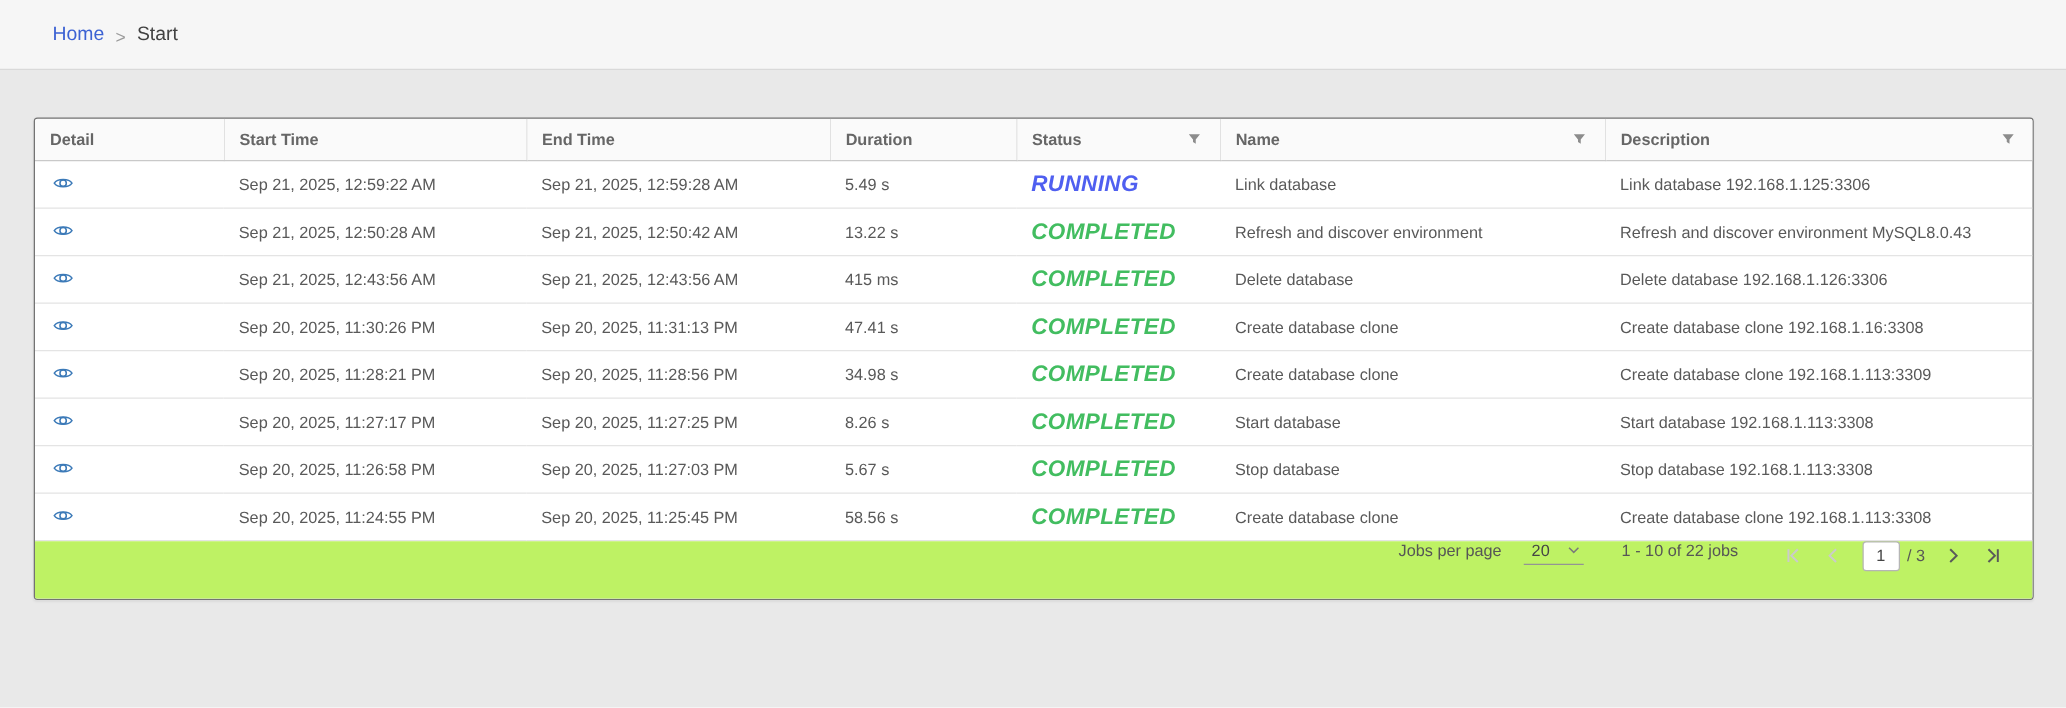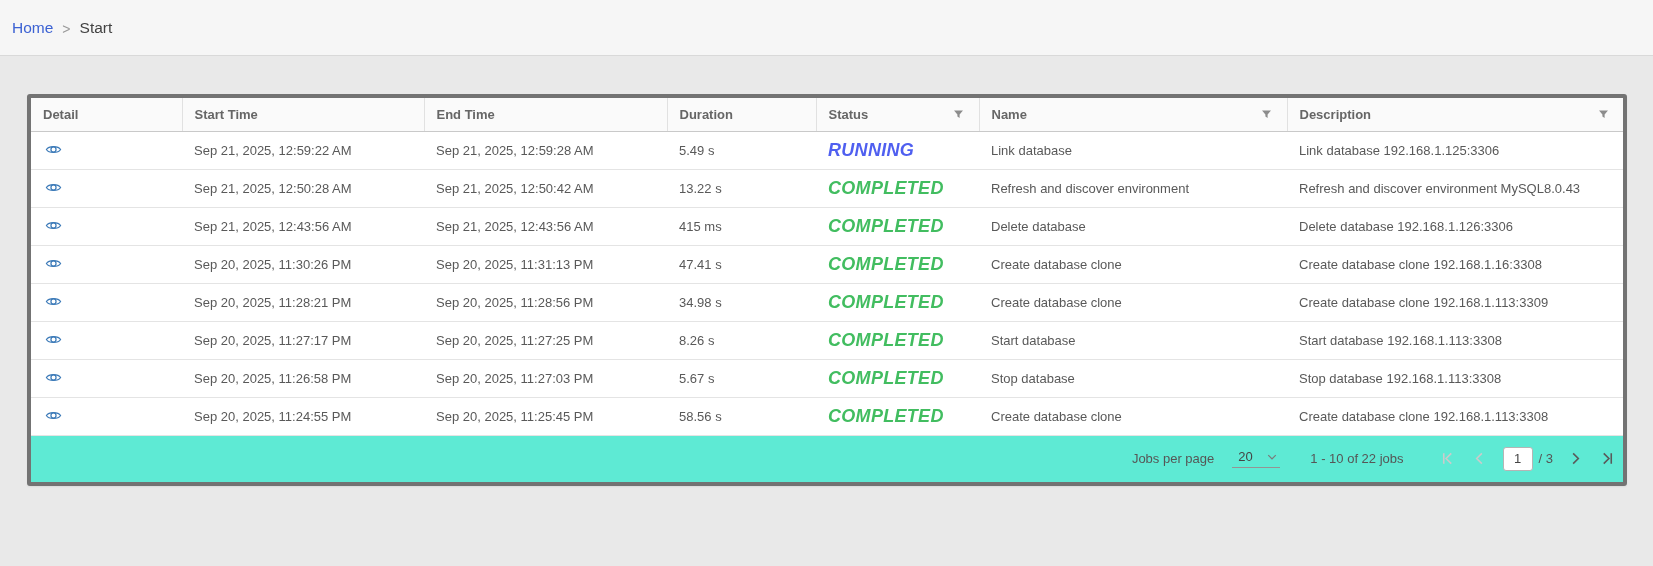--- a/index.html
+++ b/index.html
@@ -12,30 +12,30 @@
   }
   
   .topbar {
     height:56px;
     background:#f6f6f6;
     border-bottom:1px solid #d9d9d9;
     display:flex;
     align-items:center;
     padding-left:12px;
   }
-  .breadcrumb { display:flex; align-items:flex-end; font-size:15.5px; }
+  .breadcrumb { display:flex; align-items:flex-end; font-size:15.5px;margin-left:30px; }
   .breadcrumb .home { color:#3c62d3; cursor:pointer; }
   .breadcrumb .sep { color:#9a9a9a; margin:0 9px; font-size:14px; }
   .breadcrumb .current { color:#424242; }
 
   
   .content { padding:38px 26px 0 27px; }
   .card {
     background:#ffffff;
-    border:4px solid #737373;
+    border:1px solid #737373;
     border-radius:3px;
     box-shadow:0 1px 2px rgba(0,0,0,0.06);
     overflow:hidden;
   }
   table { width:100%; border-collapse:collapse; table-layout:fixed; }
   thead th {
     height:33px;
     background:#fafafa;
     border-bottom:1px solid #c9c9c9;
     font-size:13px;
@@ -66,25 +66,26 @@
   }
   .filter-btn {
     display:inline-flex; align-items:center; justify-content:center;
     width:16px; height:16px; cursor:pointer; background:none; border:none; padding:0;
   }
 
   
   .footer {
     height:46px;
     display:flex;
-    align-items:center;
+    align-items:flex-start;
     justify-content:flex-end;
+    padding-right:16px;
     font-size:13px;
     color:#565656;
-    background:#5eead4;
+    background:#bef264;
   }
   .per-page-label { margin-right:18px; }
   .per-page-select {
     display:flex; align-items:center; justify-content:space-between;
     width:48px; border-bottom:1px solid #949494;
     padding:0 2px 3px 6px; cursor:pointer; color:#454545; margin-right:30px;
   }
   .range-text { margin-right:28px; }
   .pager { display:flex; align-items:center; }
   .pg-btn {

